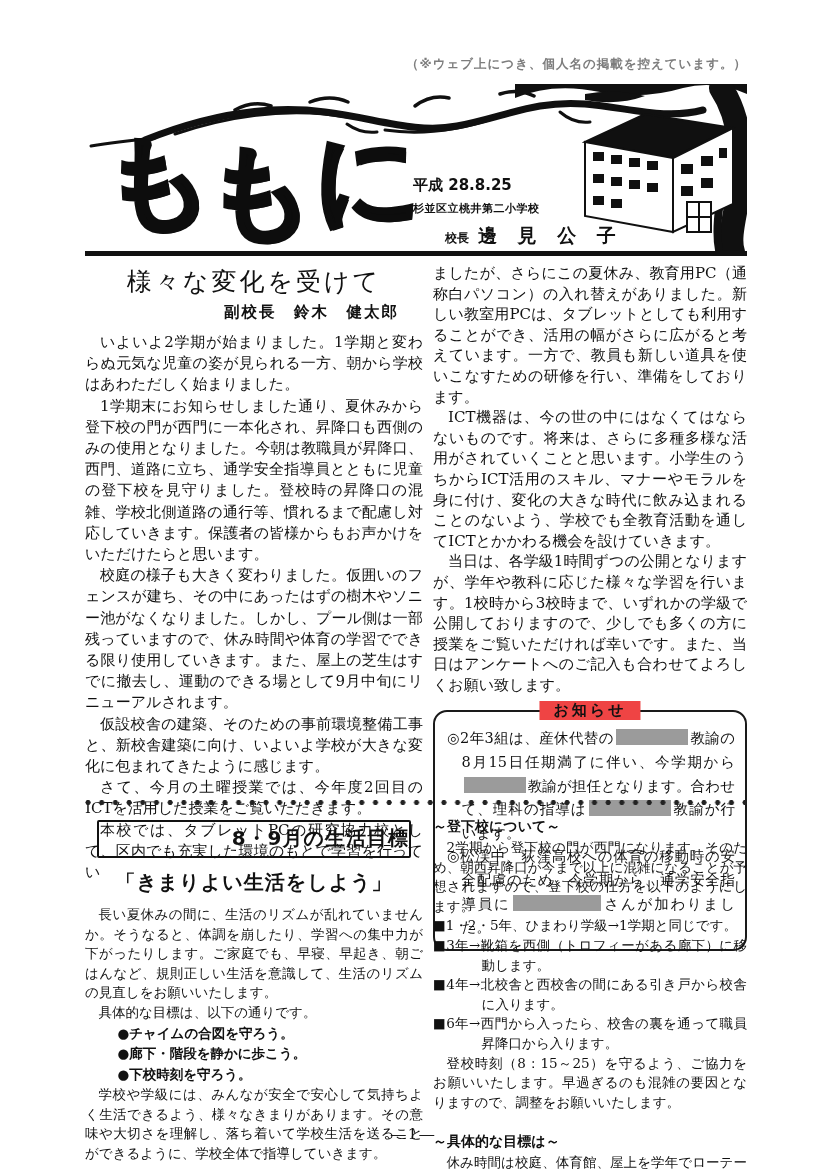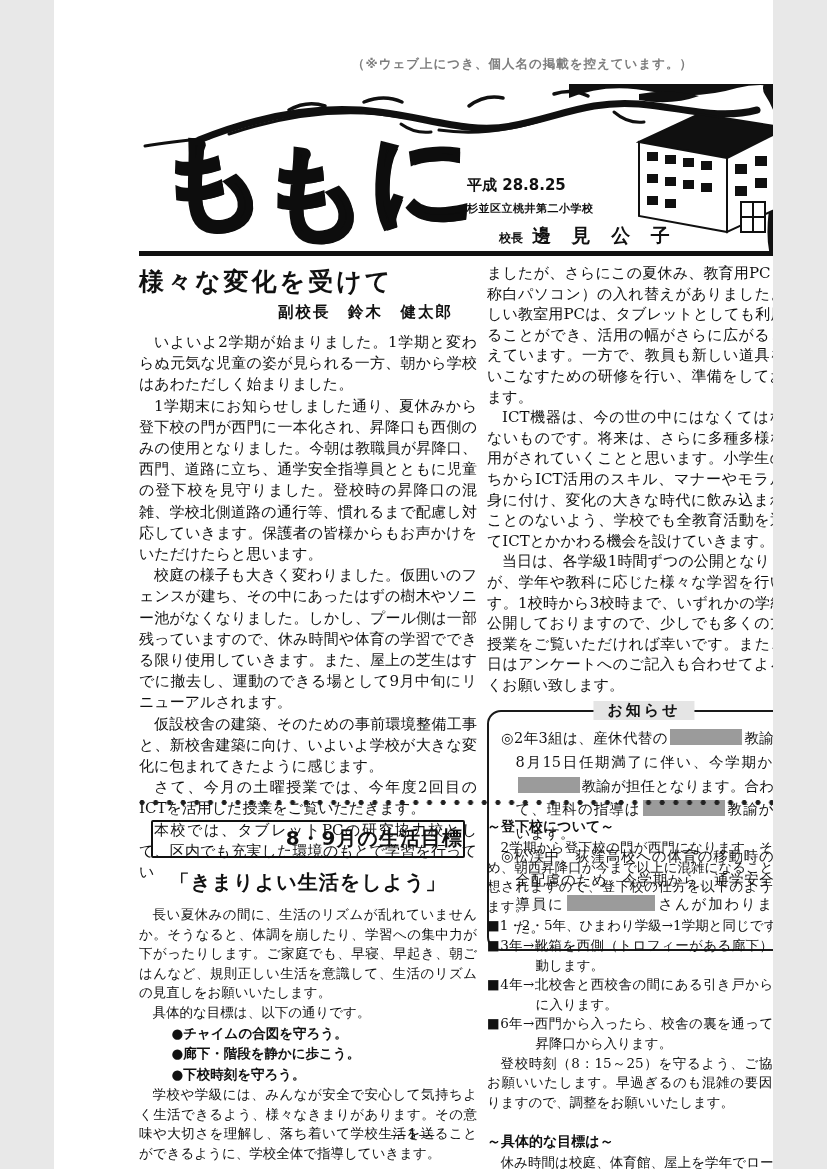--- a/index.html
+++ b/index.html
@@ -1,18 +1,18 @@
 <!DOCTYPE html>
 <html lang="ja"><head>
 <meta charset="utf-8">
 <style>
   * { margin:0; padding:0; box-sizing:border-box; }
   html,body { background:#e8e8e8; }
   .page {
-    position:relative; width:719px; height:1169px; margin:0 auto;
+    position:relative; width:827px; height:1169px; margin:0 auto;
     background:#ffffff; color:#111; overflow:hidden;
     font-family:"DejaVu Serif","Liberation Serif",serif;
   }
   .privacy-note {
     position:absolute; top:56px; right:80px;
     font-family:"DejaVu Sans","Liberation Sans",sans-serif;
     font-weight:bold; font-size:12.5px; color:#7d7d7d; letter-spacing:1px;
   }
   
   .masthead { position:absolute; left:85px; top:84px; width:662px; height:168px; }
@@ -33,40 +33,40 @@
   .mh-plabel { font-size:12px; margin-right:9px; }
   .mh-pname  { font-size:19px; letter-spacing:7px; }
   .rule { position:absolute; left:85px; top:251px; width:662px; height:5px; background:#111; }
   
   .cols { position:absolute; left:85px; width:662px; display:flex; }
   .cols.top { top:263px; height:534px; }
   .cols.bottom { top:818px; height:300px; }
   .col-l { width:338px; margin-right:10px; }
   .col-r { width:314px; }
   h1.article-title {
-    font-size:25px; font-weight:700; letter-spacing:3px; 
+    font-size:25px; font-weight:400; letter-spacing:3px; text-align:center;
     margin:2px 0 4px;
   }
   .byline {
     font-family:"DejaVu Sans",sans-serif; font-weight:bold; font-size:15.5px;
     text-align:right; padding-right:24px; letter-spacing:2px; margin-bottom:9px;
   }
   p.body {
     font-size:15px; line-height:21.2px; text-align:justify; text-indent:1em;
   }
   .col-r p.body { line-height:20.6px; }
   p.body.no-indent { text-indent:0; }
   
   .notice-box {
     position:relative; margin-top:15px; border:2px solid #1a1a1a;
     border-radius:14px; padding:15px 10px 9px 12px;
   }
   .notice-title {
     position:absolute; top:-11px; left:50%; transform:translateX(-50%);
-    background:#e5e5e5; padding:0 14px; font-size:15px; font-weight:600;
+    background:#ef4444; padding:0 14px; font-size:15px; font-weight:600;
     letter-spacing:3px; white-space:nowrap;
   }
   .notice-item {
     font-size:14.5px; line-height:23.6px; text-align:justify;
     padding-left:1em; text-indent:-1em;
   }
   .redact { display:inline-block; background:#9b9b9b; height:16px; vertical-align:-2px; margin:0 2px; }
   .rw1 { width:72px; } .rw2 { width:62px; } .rw3 { width:82px; } .rw4 { width:88px; }
   
   .dotted {

